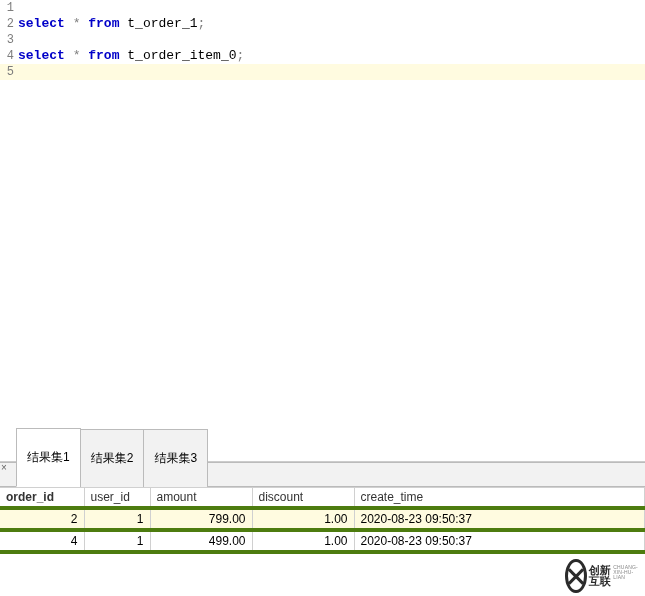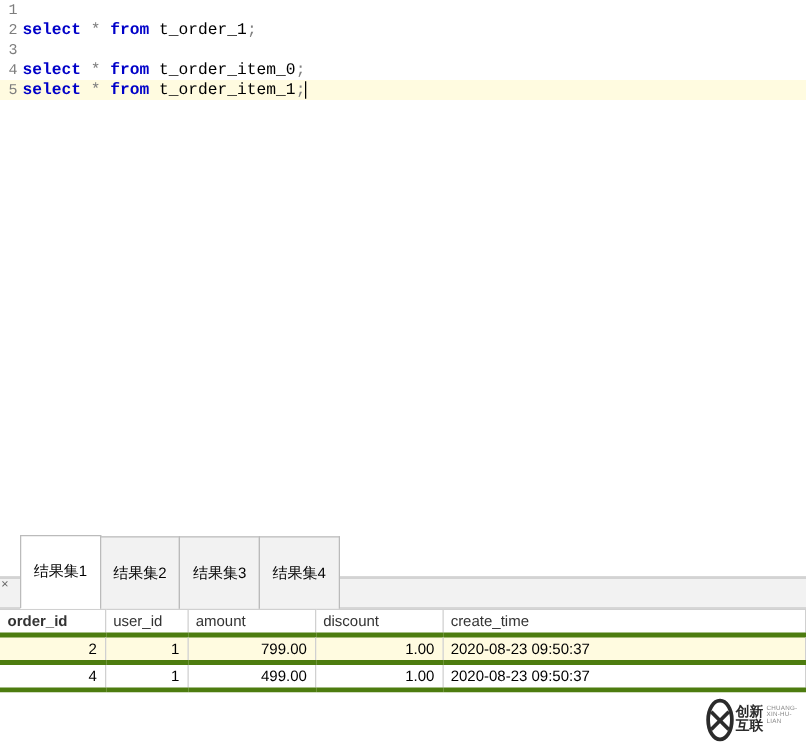--- a/index.html
+++ b/index.html
@@ -184,33 +184,31 @@
       <div class="code-line">
         <span class="lineno">3</span>
         <span class="code-text"></span>
       </div>
       <div class="code-line">
         <span class="lineno">4</span>
         <span class="code-text"><span class="kw">select</span><span> </span><span class="op">*</span><span> </span><span class="kw">from</span><span> </span><span class="ident">t_order_item_0</span><span class="op">;</span></span>
       </div>
       <div class="code-line">
         <span class="lineno">5</span>
-        <span class="code-text"><span class="kw">select</span><span> </span><span class="op">*</span><span> </span><span class="kw">from</span><span> </span><span class="ident">t_order_item_1</span><span class="op">;</span><span class="cursor"></span></span>
       </div>
     </div>
 </div>
 
 <div class="close-x">×</div>
 
 <div class="results-pane">
   <div class="tabs" id="tabs">
       <div class="tab active">结果集1</div>
       <div class="tab">结果集2</div>
       <div class="tab">结果集3</div>
-      <div class="tab">结果集4</div>
     </div>
   <div class="table-wrap">
     <table class="results">
       <thead>
           <tr id="thead-row">
             <th class="col-order bold">order_id</th>
             <th class="col-user">user_id</th>
             <th class="col-amount">amount</th>
             <th class="col-discount">discount</th>
             <th class="col-time">create_time</th>

